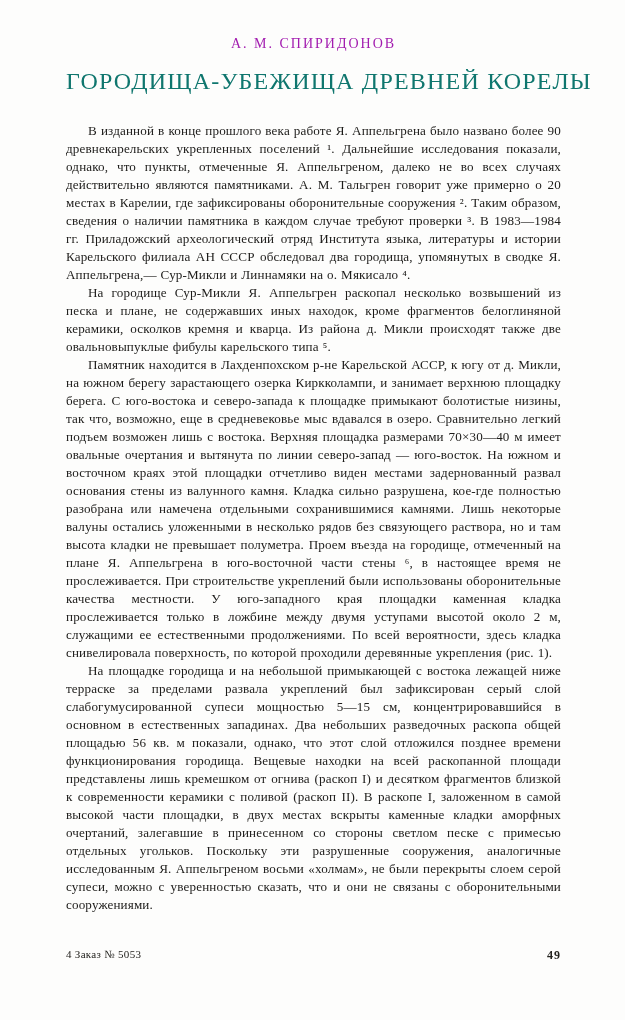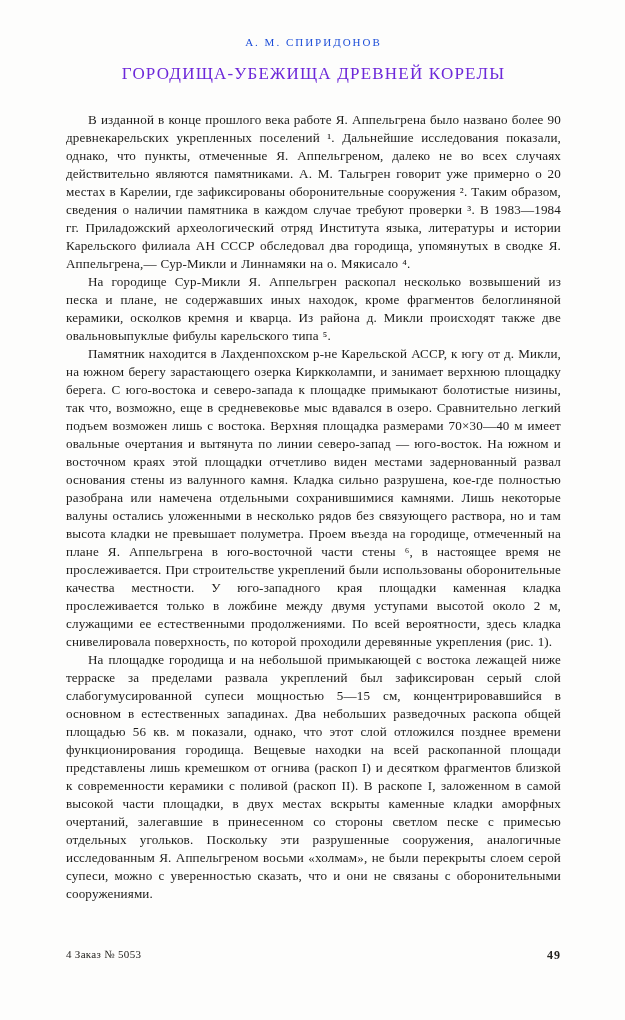--- a/index.html
+++ b/index.html
@@ -19,31 +19,31 @@
   }
   .content {
     position: absolute;
     left: 66px;
     top: 0;
     width: 495px;
   }
   .author {
     margin-top: 36px;
     text-align: center;
-    font-size: 11px;
+    font-size: 14px;
     letter-spacing: 2px;
-    color: #1d4ed8;
+    color: #a21caf;
   }
   .title {
     margin: 16px 0 0 0;
     text-align: center;
-    font-size: 17px;
+    font-size: 24px;
     font-weight: normal;
     letter-spacing: 1.2px;
-    color: #6d28d9;
+    color: #0f766e;
     white-space: nowrap;
   }
   .body-text {
     margin-top: 27px;
   }
   .body-text p {
     margin: 0;
     font-size: 13.1px;
     line-height: 18px;
     text-align: justify;

